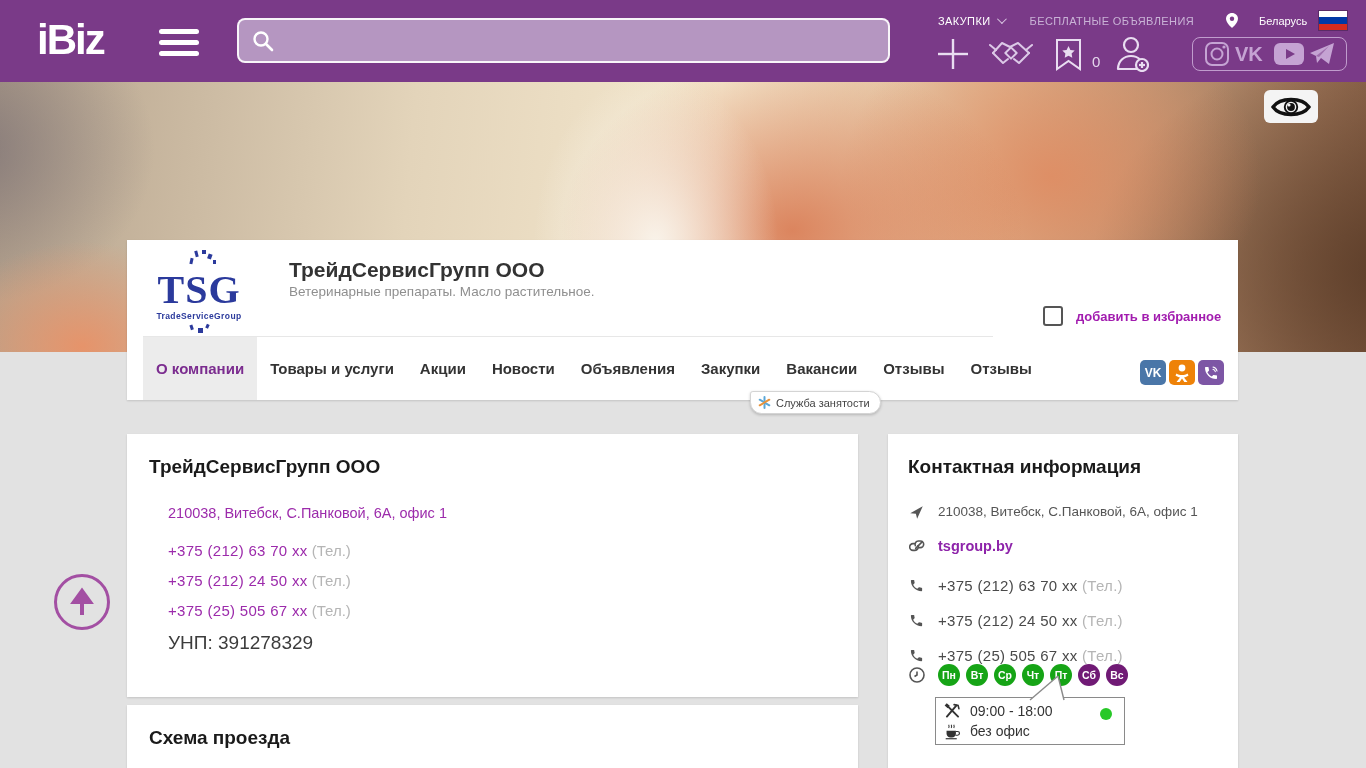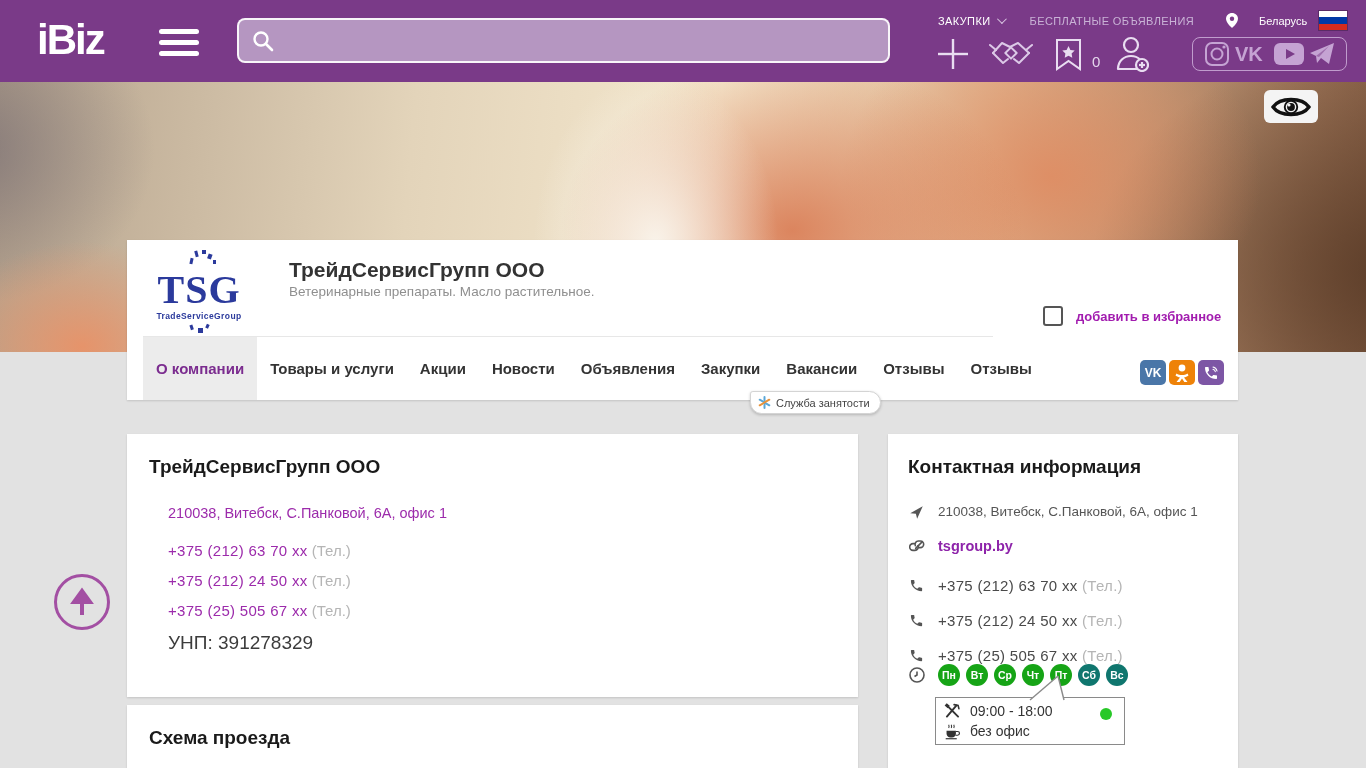--- a/index.html
+++ b/index.html
@@ -82,21 +82,21 @@
   .contact-card { left:888px; top:434px; width:350px; height:400px; padding:22px 20px; }
   .crow { display:flex; align-items:flex-start; margin-top:18px; }
   .cicon { width:17px; flex:0 0 17px; margin-right:13px; display:flex; justify-content:center; padding-top:1px; }
   .ctext { font-size:13.5px; color:#555; }
   .site { color:#8e24aa; font-weight:bold; font-size:14.5px; cursor:pointer; }
   .cphone { font-size:15px; color:#4a4a4a; letter-spacing:.3px; }
   .cphone .typ { color:#b5b5b5; }
   .days { display:flex; }
   .day { width:22px; height:22px; border-radius:50%; color:#fff; font-size:10.5px; font-weight:bold; display:flex; align-items:center; justify-content:center; margin-right:6px; }
   .day.work { background:#16a416; }
-  .day.off { background:#0f766e; }
+  .day.off { background:#701a75; }
 
   .sched-box { position:absolute; left:47px; top:263px; width:190px; height:48px; border:1px solid #8a8a8a; background:#fff; padding:3px 8px; }
   .srow { display:flex; align-items:center; height:20px; }
   .srow .stime { font-size:14px; color:#333; margin-left:9px; }
   .sdot { position:absolute; right:12px; top:10px; width:12px; height:12px; border-radius:50%; background:#28c828; }
   .pointer { position:absolute; left:140px; top:240px; z-index:3; }
 
   .totop { position:absolute; left:54px; top:574px; width:56px; height:56px; border-radius:50%; border:3px solid #a34fa3; display:flex; align-items:center; justify-content:center; cursor:pointer; z-index:15; }
 </style>
 </head>

